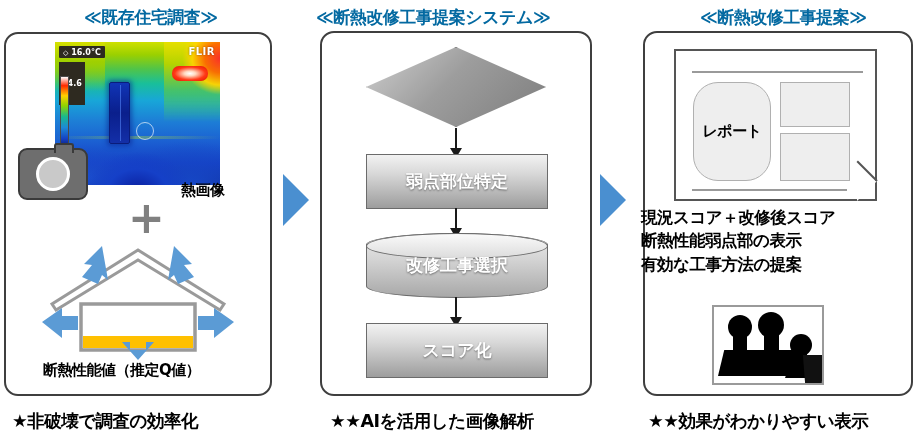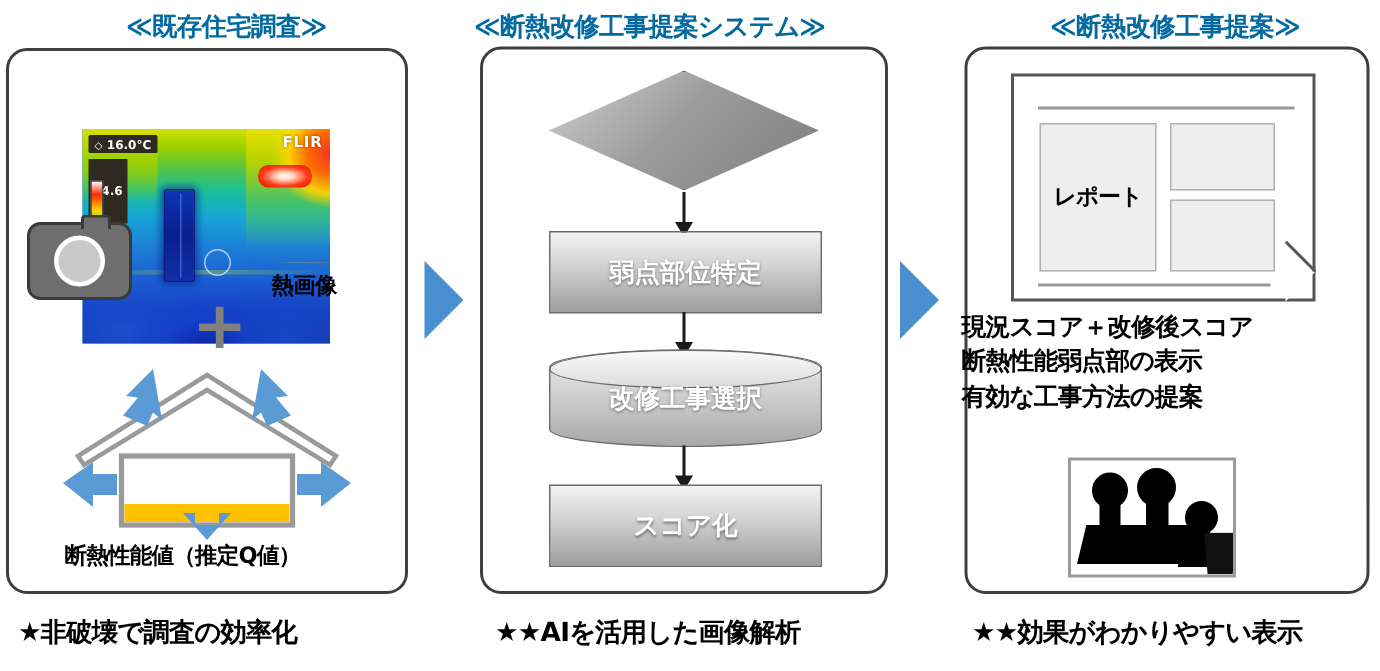--- a/index.html
+++ b/index.html
@@ -41,21 +41,20 @@
     border-top:26px solid transparent;
     border-bottom:26px solid transparent;
     border-left:26px solid #4a8fd0;
   }
 
   
   .thermal{
     position:absolute;
     overflow:hidden;
     background:#1b6fb5;
-    margin-top:44px;
   }
   .thermal .bg{
     position:absolute;inset:0;
     background:
       radial-gradient(ellipse 45% 38% at 50% 104%, #0a1f9e 0%, #1540c8 40%, rgba(21,64,200,0) 72%),
       radial-gradient(ellipse 60% 30% at 18% 95%, #1b4fd0 0%, rgba(27,79,208,0) 70%),
       radial-gradient(ellipse 55% 45% at 82% 100%, #1648c8 0%, rgba(22,72,200,0) 70%),
       linear-gradient(to bottom,
         #cfe000 0%,
         #9ad000 9%,
@@ -224,21 +223,21 @@
     position:absolute;height:2px;background:#9a9a9a;
   }
   .doc .cell{
     position:absolute;
     border:1px solid #b0b0b0;
     background:#eeeeee;
     box-sizing:border-box;
   }
   .doc .cell.main{
     display:flex;align-items:center;justify-content:center;
-    font-weight:bold;font-size:15px;color:#000;letter-spacing:-0.5px;
+    font-weight:bold;font-size:15px;color:#000;letter-spacing:-0.5px;border-radius:25px;
   }
   .doc .fold{
     position:absolute;right:-2px;bottom:-2px;
     width:0;height:0;
     border-left:20px solid #ffffff;
     border-bottom:20px solid transparent;
   }
   .doc .fold-line{
     position:absolute;right:-2px;bottom:17px;
     width:28px;height:2px;background:#555;

